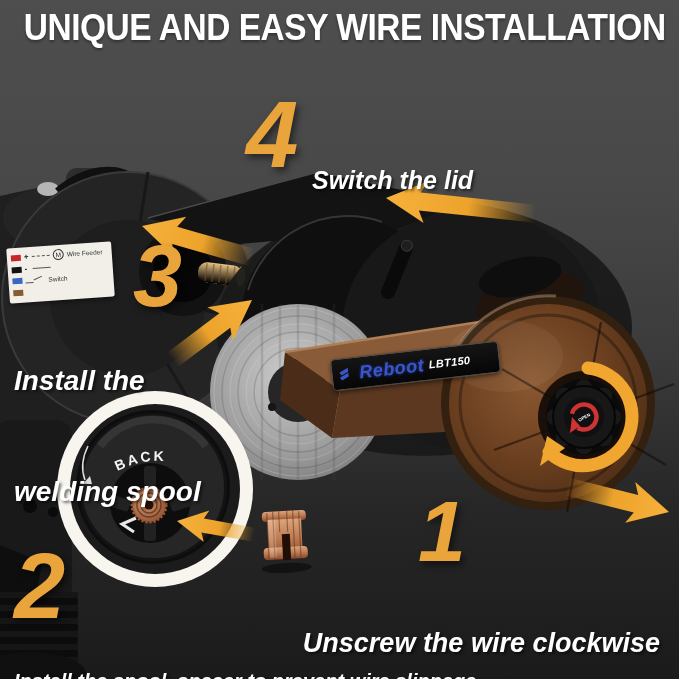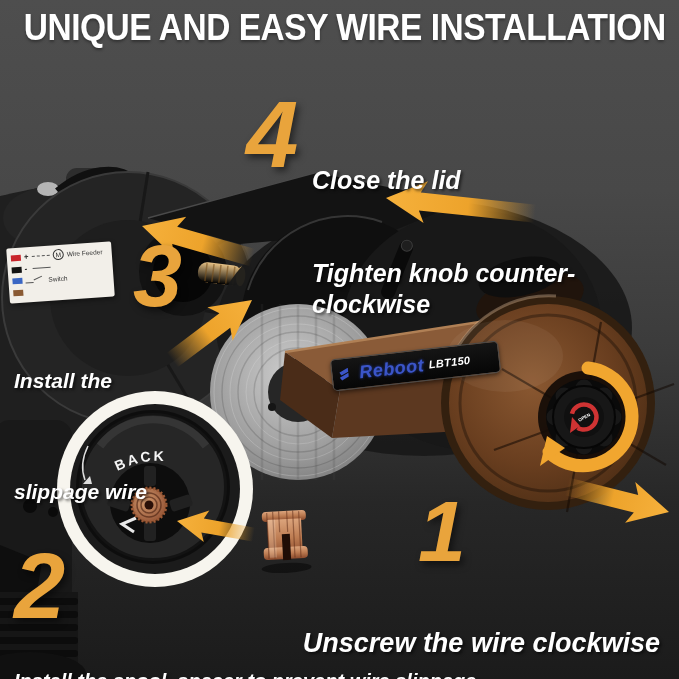--- a/index.html
+++ b/index.html
@@ -19,21 +19,21 @@
     position:absolute;font-style:italic;font-weight:bold;color:#e9a43c;
     text-shadow:3px 4px 7px rgba(0,0,0,.5);line-height:1;
   }
   .step-text{
     position:absolute;font-style:italic;font-weight:bold;color:#fff;
     text-shadow:2px 2px 3px rgba(0,0,0,.55);white-space:pre-wrap;
   }
   #num4{left:246px;top:88px;font-size:94px;}
   #t4{left:312px;top:103px;font-size:25px;line-height:31px;}
   #num3{left:133px;top:232px;font-size:88px;}
-  #t3{left:14px;top:288px;font-size:21px;line-height:37px;}
+  #t3{left:14px;top:288px;font-size:28px;line-height:37px;}
   #num2{left:14px;top:540px;font-size:92px;}
   #t2{left:14px;top:606px;font-size:20px;line-height:30px;}
   #num1{left:418px;top:488px;font-size:86px;}
   #t1{right:19px;top:558px;font-size:27px;line-height:34px;text-align:right;}
 
   .brand-plate{
     position:absolute;left:331px;top:350px;width:153px;height:30px;
     background:linear-gradient(180deg,#151515,#060606);
     border:1px solid #4a4a4a;border-radius:5px;
     transform:rotate(-6.5deg);display:flex;align-items:center;gap:5px;padding:0 7px;
@@ -317,28 +317,27 @@
       <path d="M 588 368 A 49 49 0 1 1 549 452" stroke="#f1a62f" stroke-width="13" fill="none" stroke-linecap="round"></path>
       <polygon points="540,466 565,448 547,436" fill="#f1a62f"></polygon>
     </g>
   </g>
 </svg>
 
 <div class="title">UNIQUE AND EASY WIRE INSTALLATION</div>
 
 <div class="step-num" id="num4">4</div>
 <div class="step-text" id="t4">
-  <div>Close the lid</div>
-  <div>Tighten knob counter-clockwise</div>
+  <div>Switch the lid</div>
 </div>
 
 <div class="step-num" id="num3">3</div>
 <div class="step-text" id="t3">
   <div>Install the</div>
-  <div>slippage wire</div>
+  <div>welding spool</div>
 </div>
 
 <div class="step-num" id="num2">2</div>
 <div class="step-text" id="t2">
   <div>Install the spool  spacer to prevent wire slippage</div>
   
 </div>
 
 <div class="step-num" id="num1">1</div>
 <div class="step-text" id="t1">

